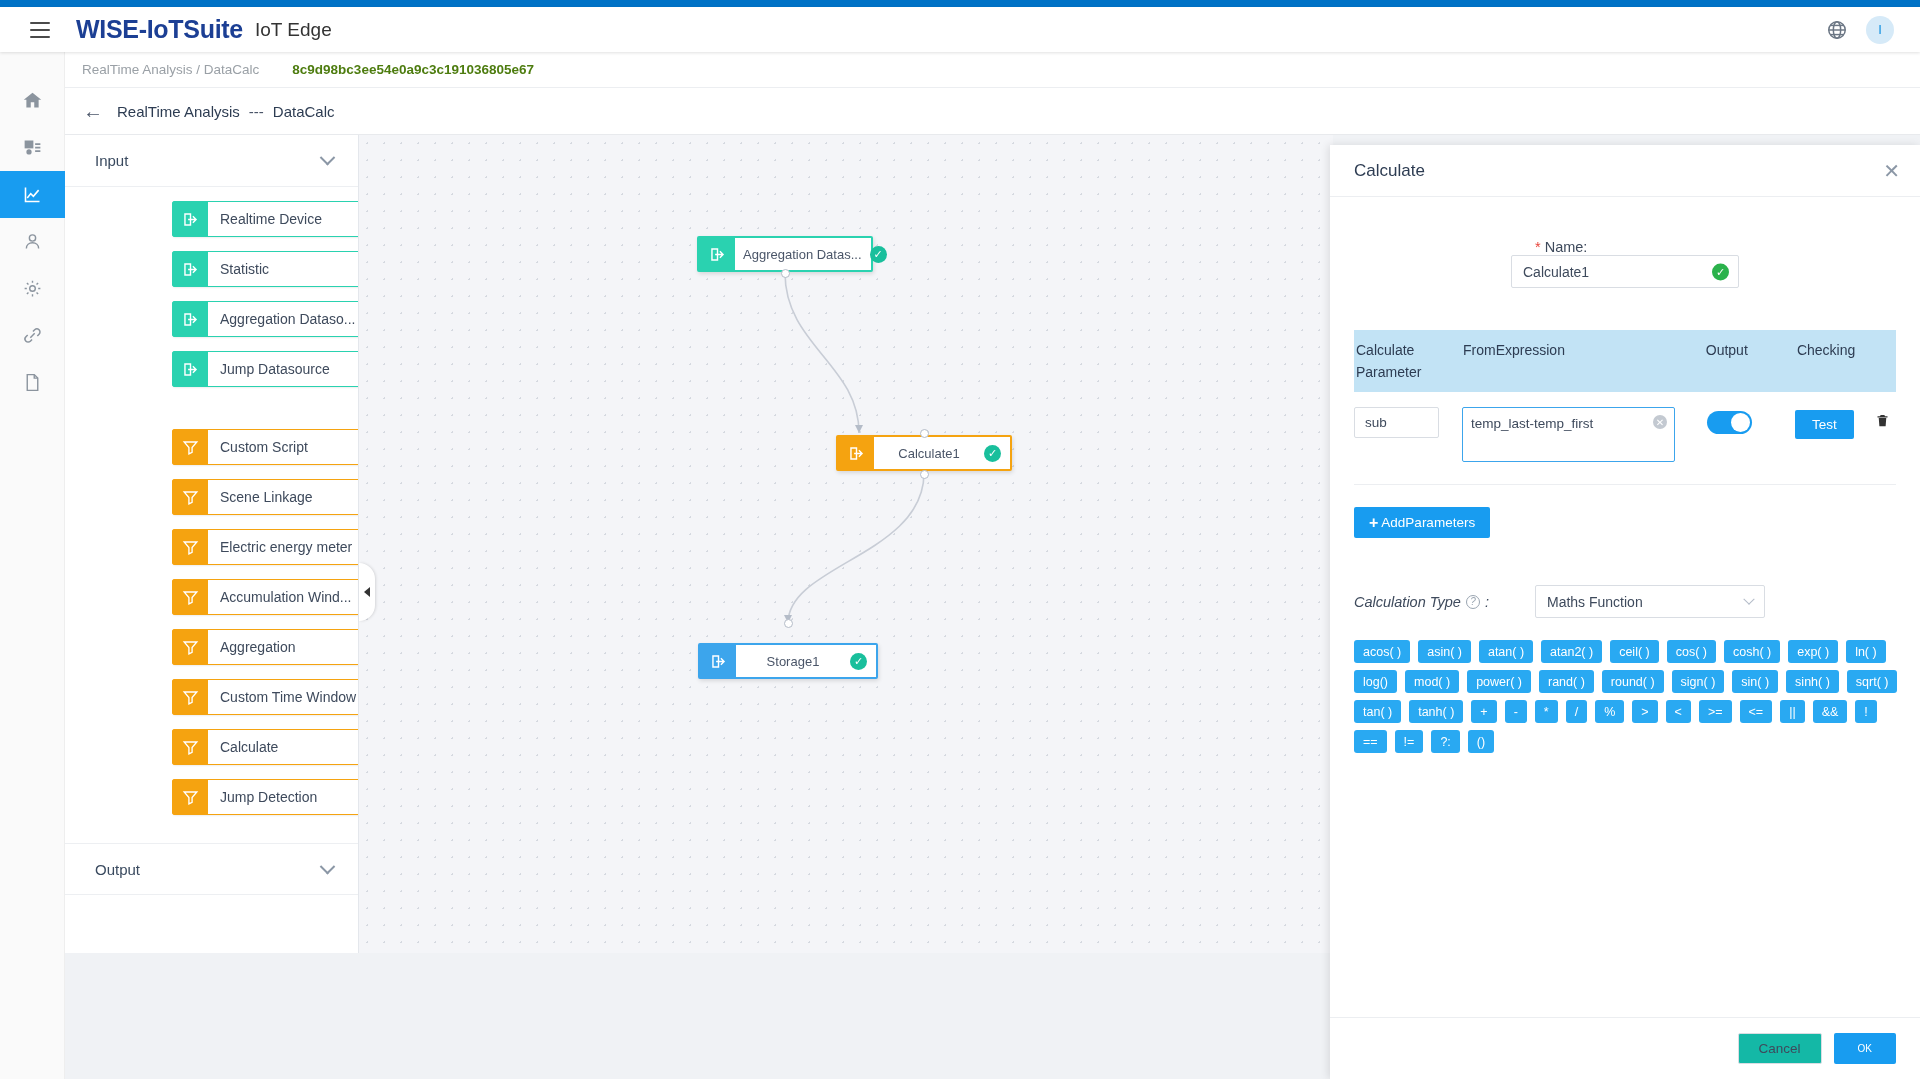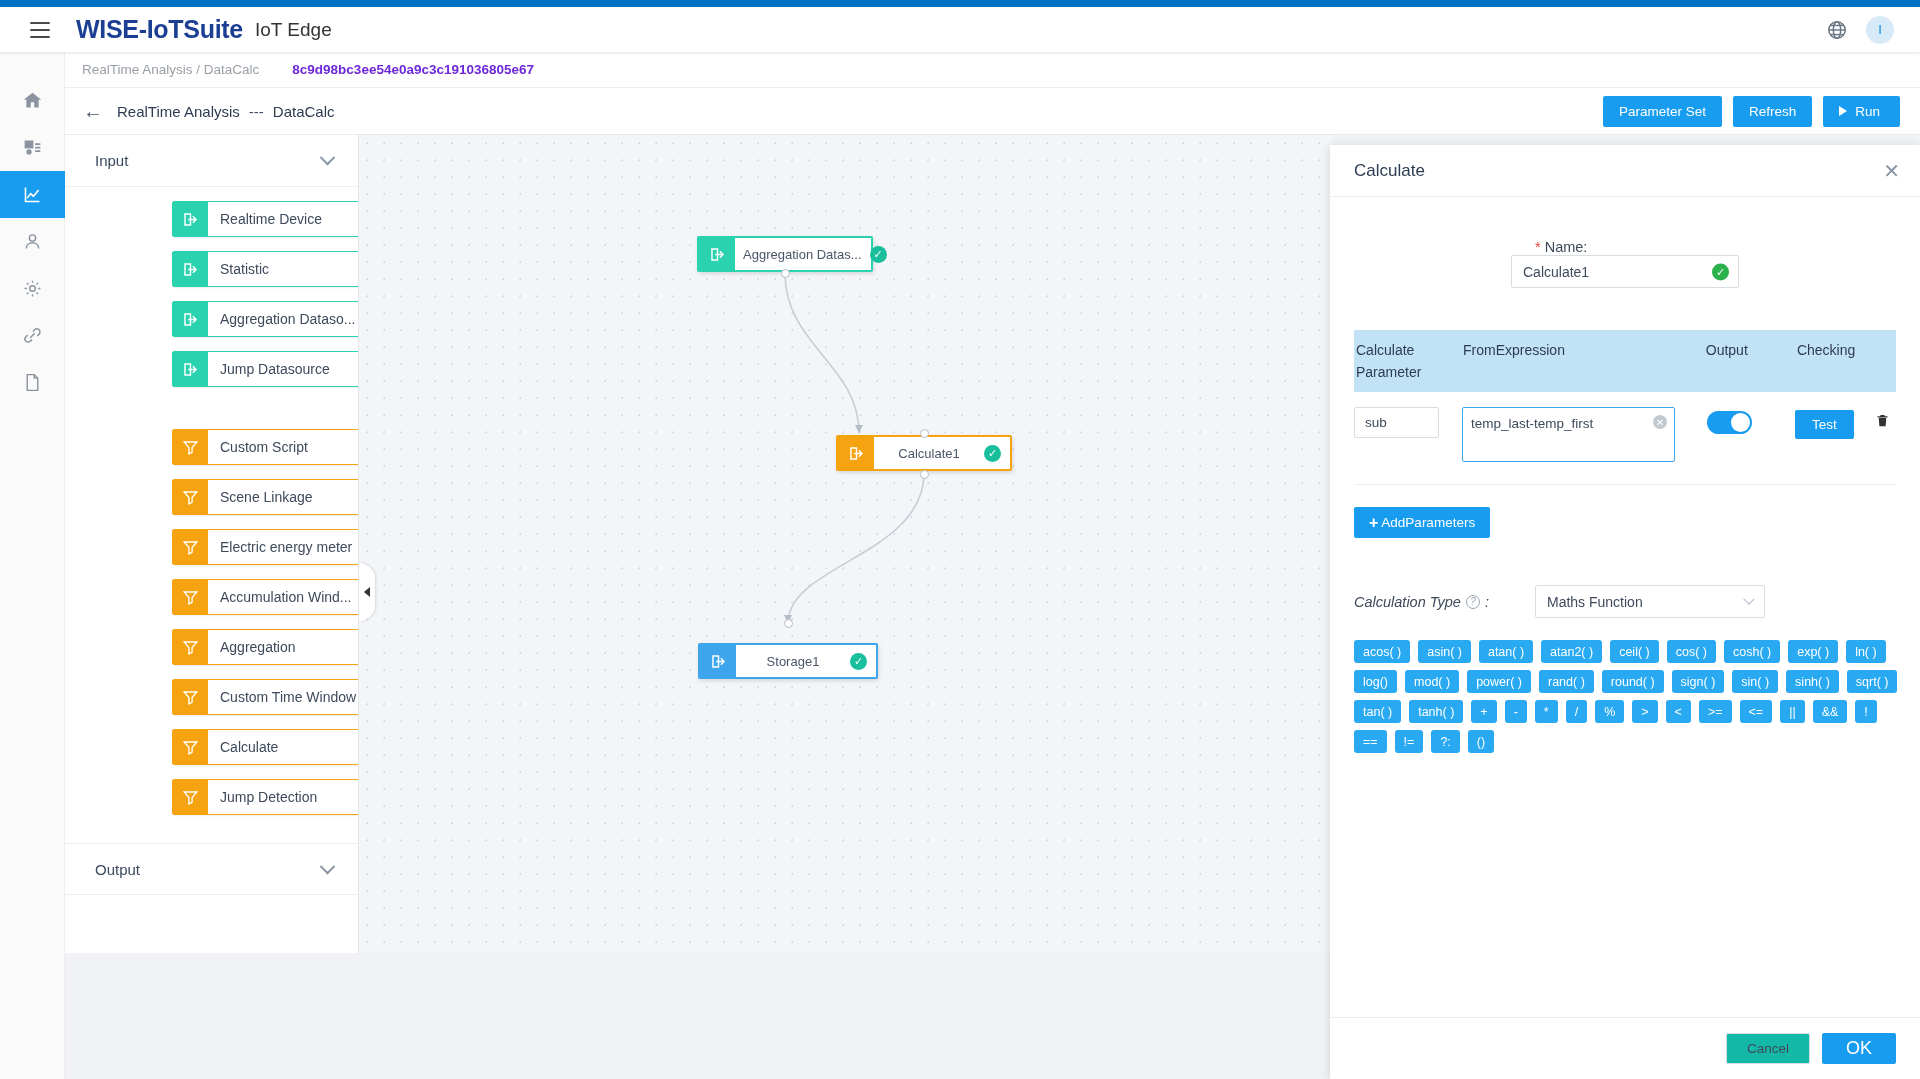--- a/index.html
+++ b/index.html
@@ -73,21 +73,21 @@
   
   .crumb-bar {
     position: absolute; top: 52px; left: 65px;
     width: 1855px; height: 36px;
     background: #fff;
     display: flex; align-items: center;
     border-bottom: 1px solid #eceef1;
     z-index: 10;
   }
   .crumb-text { margin-left: 17px; font-size: 13.5px; color: #9aa0a6; }
-  .crumb-id { margin-left: 33px; font-size: 13.5px; color: #6d28d9; font-weight: bold; }
+  .crumb-id { margin-left: 33px; font-size: 13.5px; color: #4d7c0f; font-weight: bold; }
 
   
   .sub-header {
     position: absolute; top: 88px; left: 65px;
     width: 1855px; height: 47px;
     background: #fff;
     display: flex; align-items: center;
     border-bottom: 1px solid #e8eaed;
     z-index: 10;
   }
@@ -393,21 +393,21 @@
   }
   .btn-cancel {
     height: 31px; padding: 0 20px;
     background: #14b8a6; border: 1px solid #d9dde3; border-radius: 2px;
     font-size: 13.5px; color: #3e4a5c; cursor: pointer;
     font-family: "Liberation Sans", sans-serif;
   }
   .btn-ok {
     height: 31px; padding: 0 24px;
     background: #189cf0; border: none; border-radius: 2px;
-    font-size: 18px; color: #fff; cursor: pointer;
+    font-size: 10px; color: #fff; cursor: pointer;
     font-family: "Liberation Sans", sans-serif;
   }
 
   .page-bg-bottom {
     position: absolute; top: 953px; left: 65px;
     width: 1855px; height: 126px;
     background: #f0f2f5; z-index: 2;
   }
 </style>
 </head>
@@ -486,28 +486,20 @@
 <div class="crumb-bar">
   <span class="crumb-text">RealTime Analysis  /  DataCalc</span>
   <span class="crumb-id">8c9d98bc3ee54e0a9c3c191036805e67</span>
 </div>
 
 <div class="sub-header">
   <span class="back-arrow">←</span>
   <span class="sub-title">RealTime Analysis</span>
   <span class="sub-dash">---</span>
   <span class="sub-title" style="margin-left:0">DataCalc</span>
-  <div class="sub-actions">
-    <button class="btn-blue">Parameter Set</button>
-    <button class="btn-blue">Refresh</button>
-    <button class="btn-blue btn-run">
-      <span class="play-tri"></span>
-      <span>Run</span>
-    </button>
-  </div>
 </div>
 
 <div class="palette">
 
   <div class="pal-group-head">
     <span>Input</span>
     <span class="chev"></span>
   </div>
   <div class="pal-list">
     <div class="pal-item inp">

